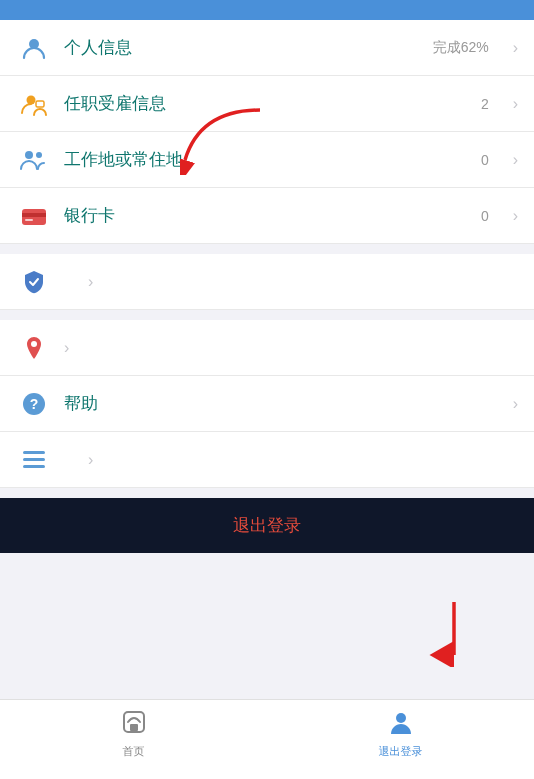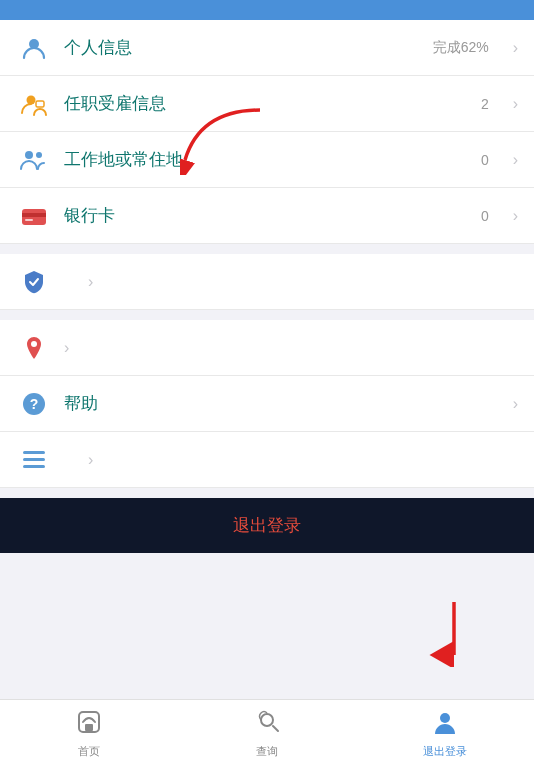--- a/index.html
+++ b/index.html
@@ -306,30 +306,20 @@
     <div class="tab-icon" style="color:#888;">
       <svg width="28" height="28" viewBox="0 0 28 28" fill="none">
         <rect x="4" y="4" width="20" height="20" rx="4" stroke="#888" stroke-width="2" fill="none"></rect>
         <path d="M8 14 Q14 6 20 14" stroke="#888" stroke-width="2" fill="none" stroke-linecap="round"></path>
         <rect x="10" y="16" width="8" height="7" rx="1" fill="#888"></rect>
       </svg>
     </div>
     <span class="tab-label">首页</span>
   </div>
 
-  <div class="tab-item">
-    <div class="tab-icon" style="color:#888;">
-      <svg width="28" height="28" viewBox="0 0 28 28" fill="none">
-        <circle cx="14" cy="12" r="6" stroke="#888" stroke-width="2" fill="none"></circle>
-        <path d="M8 12 Q5 8 8 5 Q11 2 14 5" stroke="#888" stroke-width="1.5" fill="none"></path>
-        <path d="M20 18 L25 23" stroke="#888" stroke-width="2" stroke-linecap="round"></path>
-      </svg>
-    </div>
-    <span class="tab-label">查询</span>
-  </div>
 
   <div class="tab-item active">
     <div class="tab-icon" style="color:#4a90d9;">
       <svg width="28" height="28" viewBox="0 0 28 28" fill="none">
         <circle cx="14" cy="10" r="5" fill="#4a90d9"></circle>
         <path d="M4 26c0-5.523 4.477-10 10-10s10 4.477 10 10" fill="#4a90d9"></path>
       </svg>
     </div>
     <span class="tab-label" style="color:#4a90d9;">退出登录</span>
   </div>

